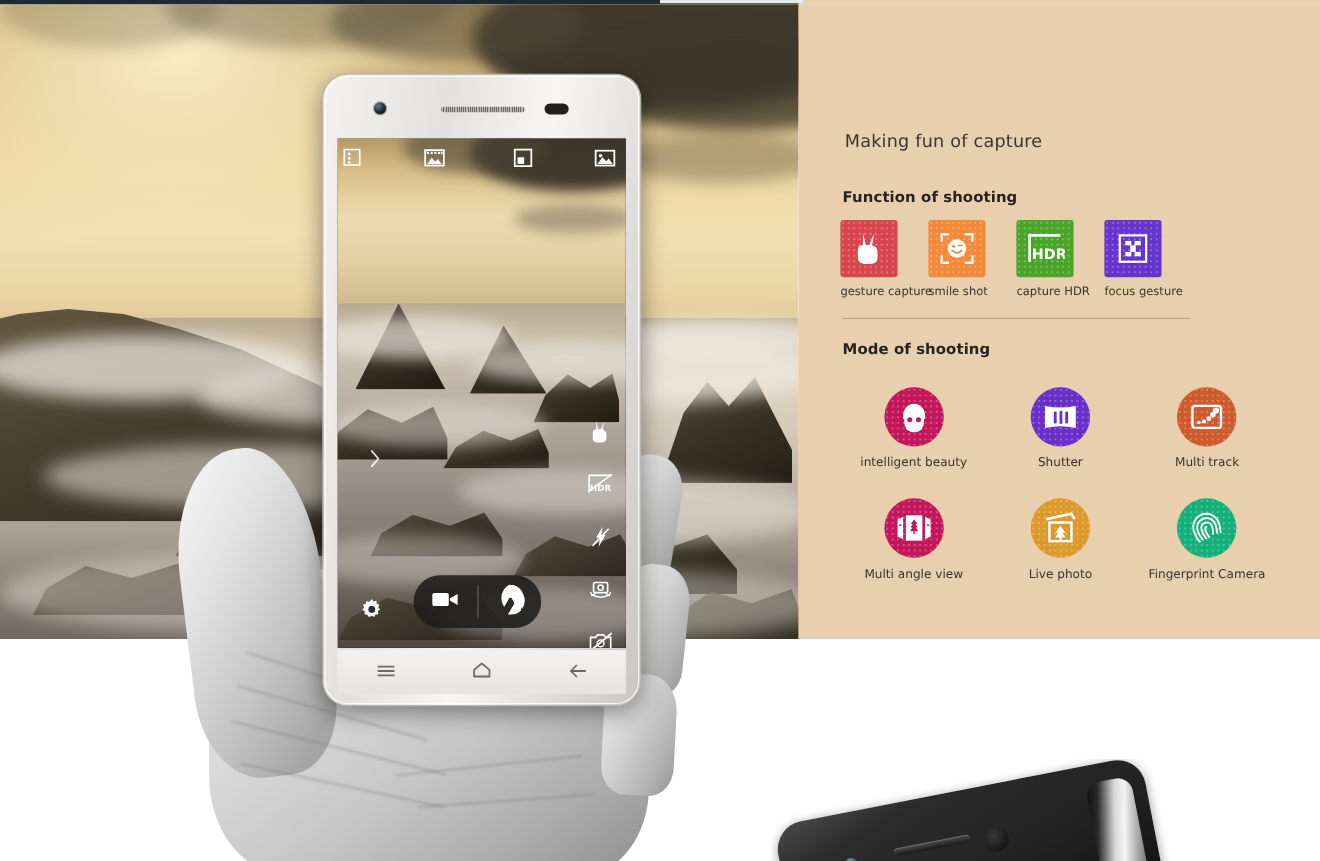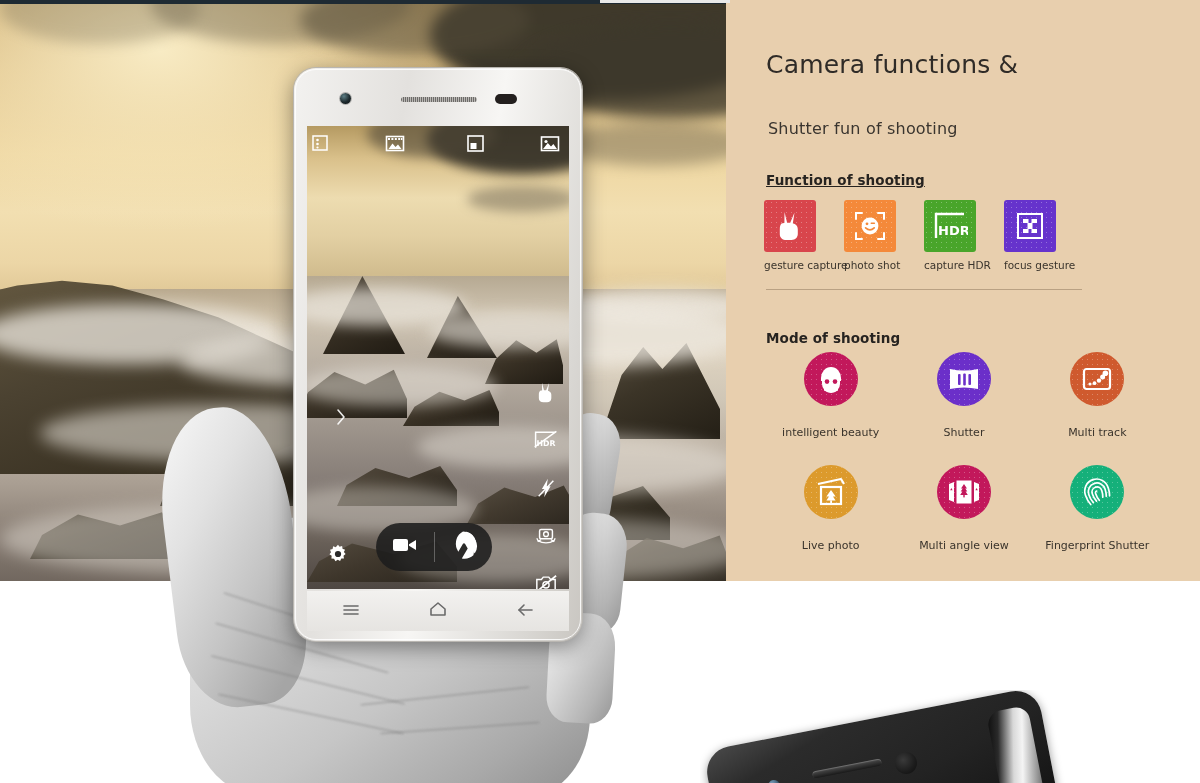--- a/index.html
+++ b/index.html
@@ -114,22 +114,22 @@
     letter-spacing:.2px;
   }
   .subhead {
     position:absolute; left:42px; top:115px;
     font-size:16px; color:#3a352f; letter-spacing:.2px;
   }
   .sec-title {
     position:absolute; font-size:13.5px; font-weight:bold; color:#262320;
     letter-spacing:.1px;
   }
-  #sec-func { left:40px; top:168px;text-decoration:underline; }
-  #sec-mode { left:40px; top:326px; }
+  #sec-func { left:40px; top:168px; }
+  #sec-mode { left:40px; top:306px; }
 
   .divider {
     position:absolute; left:40px; top:285px; width:316px; height:1px;
     background:#b9a183;
   }
 
   
   .func-row { position:absolute; left:38px; top:196px; width:420px; display:flex; gap:28px; }
   .func-item { width:52px; text-align:center; }
   .sq {
@@ -156,21 +156,21 @@
   .circ {
     width:54px; height:54px; border-radius:50%; margin:0 auto; position:relative;
     display:flex; align-items:center; justify-content:center;
   }
   .circ::after{
     content:""; position:absolute; inset:0; border-radius:50%;
     background-image: radial-gradient(rgba(255,255,255,.28) .7px, transparent .8px);
     background-size:5px 5px;
   }
   .circ svg { position:relative; z-index:2; }
-  .m-label { margin-top:20px; font-size:11px; color:#3a342c; white-space:nowrap; }
+  .m-label { margin-top:8px; font-size:11px; color:#3a342c; white-space:nowrap; }
 
   
   .phone {
     position:absolute; left:294px; top:68px; width:288px; height:573px;
     border-radius:22px;
     background: linear-gradient(100deg,#f3f2f0 0%, #e3e1de 30%, #f7f6f4 55%, #d9d7d3 85%, #c9c6c1 100%);
     box-shadow: 0 0 0 1px #b9b6b1, 0 6px 22px rgba(0,0,0,.45);
     overflow:hidden;
   }
   .phone-edge {
@@ -338,24 +338,23 @@
     <div class="foam f5"></div>
     <div class="rock r8"></div>
     <div class="rock r9"></div>
     <div class="foam f6"></div>
     <div class="foam f7"></div>
   </div>
 
   <div class="panel">
 
     <div class="headline">
-      <div>Camera functions &amp;</div>
     </div>
 
-    <div class="subhead">Shutter fun of shooting</div>
+    <div class="subhead">Making fun of capture</div>
 
     <div class="sec-title" id="sec-func">Function of shooting</div>
 
     <div class="func-row">
 
       <div class="func-item">
         <div class="sq" style="background:#d8454c">
           <svg width="30" height="32" viewBox="0 0 30 32" aria-hidden="true">
             <g fill="#fff">
               <path d="M9.5 2 L12.4 14 L9.4 14.6 Z"></path>
@@ -377,21 +376,21 @@
                 <path d="M31 24 v6 h-6"></path>
             </g>
             <circle cx="17" cy="17" r="8.4" fill="#fff"></circle>
             <g fill="#f4893a">
               <circle cx="14" cy="14.8" r="1.4"></circle>
               <path d="M18.2 14.2 h3.2" stroke="#f4893a" stroke-width="1.4" stroke-linecap="round"></path>
               <path d="M12.6 18.8 q4.4 4 8.6 0" stroke="#f4893a" stroke-width="1.7" fill="none" stroke-linecap="round"></path>
             </g>
           </svg>
         </div>
-        <div class="f-label">photo shot</div>
+        <div class="f-label">smile shot</div>
       </div>
 
       <div class="func-item">
         <div class="sq" style="background:#49a52a">
           <svg width="36" height="32" viewBox="0 0 36 32" aria-hidden="true">
             <path d="M4 28 V4 H32" fill="none" stroke="#fff" stroke-width="2.4"></path>
             <text x="6" y="25" font-family="DejaVu Sans, sans-serif" font-size="13" font-weight="bold" fill="#fff">HDR</text>
           </svg>
         </div>
         <div class="f-label">capture HDR</div>
@@ -458,65 +457,65 @@
               <circle cx="19" cy="15.6" r="2.2"></circle>
               <circle cx="22.6" cy="12" r="2.5"></circle>
               <circle cx="25.4" cy="8.2" r="2.8"></circle>
             </g>
           </svg>
         </div>
         <div class="m-label">Multi track</div>
       </div>
 
       <div class="mode-item">
-        <div class="circ" style="background:#dc9a2c">
-          <svg width="32" height="30" viewBox="0 0 32 30" aria-hidden="true">
-            <path d="M3 7 L26 2 L29 7" fill="none" stroke="#fff" stroke-width="2.2" stroke-linejoin="round"></path>
-            <rect x="6" y="10" width="20" height="17" fill="none" stroke="#fff" stroke-width="2.2"></rect>
-            <path d="M16 13 l4.6 6.4 h-2.6 l2.6 4.2 h-9.2 l2.6-4.2 h-2.6 z" fill="#fff"></path>
-            <rect x="15.2" y="23.4" width="1.8" height="2.6" fill="#fff"></rect>
-          </svg>
-        </div>
-        <div class="m-label">Live photo</div>
-      </div>
-
-      <div class="mode-item">
         <div class="circ" style="background:#c2185b">
           <svg width="36" height="28" viewBox="0 0 36 28" aria-hidden="true">
             <path d="M3 6 l5-2 v20 l-5-2 z" fill="#fff"></path>
             <path d="M33 6 l-5-2 v20 l5-2 z" fill="#fff"></path>
             <rect x="10.5" y="2.5" width="15" height="23" fill="#fff"></rect>
             <g fill="#c2185b">
               <path d="M18 6 l3 4.4 h-1.7 l2 3.2 h-1.7 l2.2 3.4 h-7.6 l2.2-3.4 h-1.7 l2-3.2 h-1.7 z"></path>
               <rect x="17.3" y="17" width="1.4" height="2.4"></rect>
             </g>
             <g fill="#c2185b">
               <path d="M5.4 10 l1.2 2.2 h-2.4 z"></path>
               <path d="M30.6 10 l-1.2 2.2 h2.4 z"></path>
             </g>
           </svg>
         </div>
         <div class="m-label">Multi angle view</div>
+      </div>
+
+      <div class="mode-item">
+        <div class="circ" style="background:#dc9a2c">
+          <svg width="32" height="30" viewBox="0 0 32 30" aria-hidden="true">
+            <path d="M3 7 L26 2 L29 7" fill="none" stroke="#fff" stroke-width="2.2" stroke-linejoin="round"></path>
+            <rect x="6" y="10" width="20" height="17" fill="none" stroke="#fff" stroke-width="2.2"></rect>
+            <path d="M16 13 l4.6 6.4 h-2.6 l2.6 4.2 h-9.2 l2.6-4.2 h-2.6 z" fill="#fff"></path>
+            <rect x="15.2" y="23.4" width="1.8" height="2.6" fill="#fff"></rect>
+          </svg>
+        </div>
+        <div class="m-label">Live photo</div>
       </div>
 
       <div class="mode-item">
         <div class="circ" style="background:#15b07a">
           <svg width="34" height="34" viewBox="0 0 34 34" aria-hidden="true">
             <g fill="none" stroke="#fff" stroke-width="1.7" stroke-linecap="round" transform="rotate(-18 17 17)">
               <path d="M17 4 c-7 0-12 5.6-12 12.6 0 4 0.8 7.4 2.2 10.4"></path>
               <path d="M17 8 c-5 0-8.6 3.9-8.6 8.8 0 3.6 0.7 6.6 1.9 9.2"></path>
               <path d="M17 12 c-2.9 0-5 2.2-5 5.2 0 3.2 0.6 6 1.7 8.4"></path>
               <path d="M17 16 c-1.1 0-1.8 0.8-1.8 2 0 2.8 0.5 5.4 1.4 7.6"></path>
               <path d="M17 4 c7 0 12 5.6 12 12.6 0 3-0.4 5.6-1.2 7.9"></path>
               <path d="M17 8 c5 0 8.6 3.9 8.6 8.8 0 2.8-0.4 5.2-1.1 7.2"></path>
               <path d="M17 12 c2.9 0 5 2.2 5 5.2 0 2.6-0.4 4.8-1.1 6.6"></path>
             </g>
           </svg>
         </div>
-        <div class="m-label">Fingerprint Shutter</div>
+        <div class="m-label">Fingerprint Camera</div>
       </div>
 
     </div>
   </div>
 
   <div class="hand">
     <div class="palm"></div>
     <div class="thumb"></div>
     <div class="fng fg1"></div>
     <div class="fng fg2"></div>

